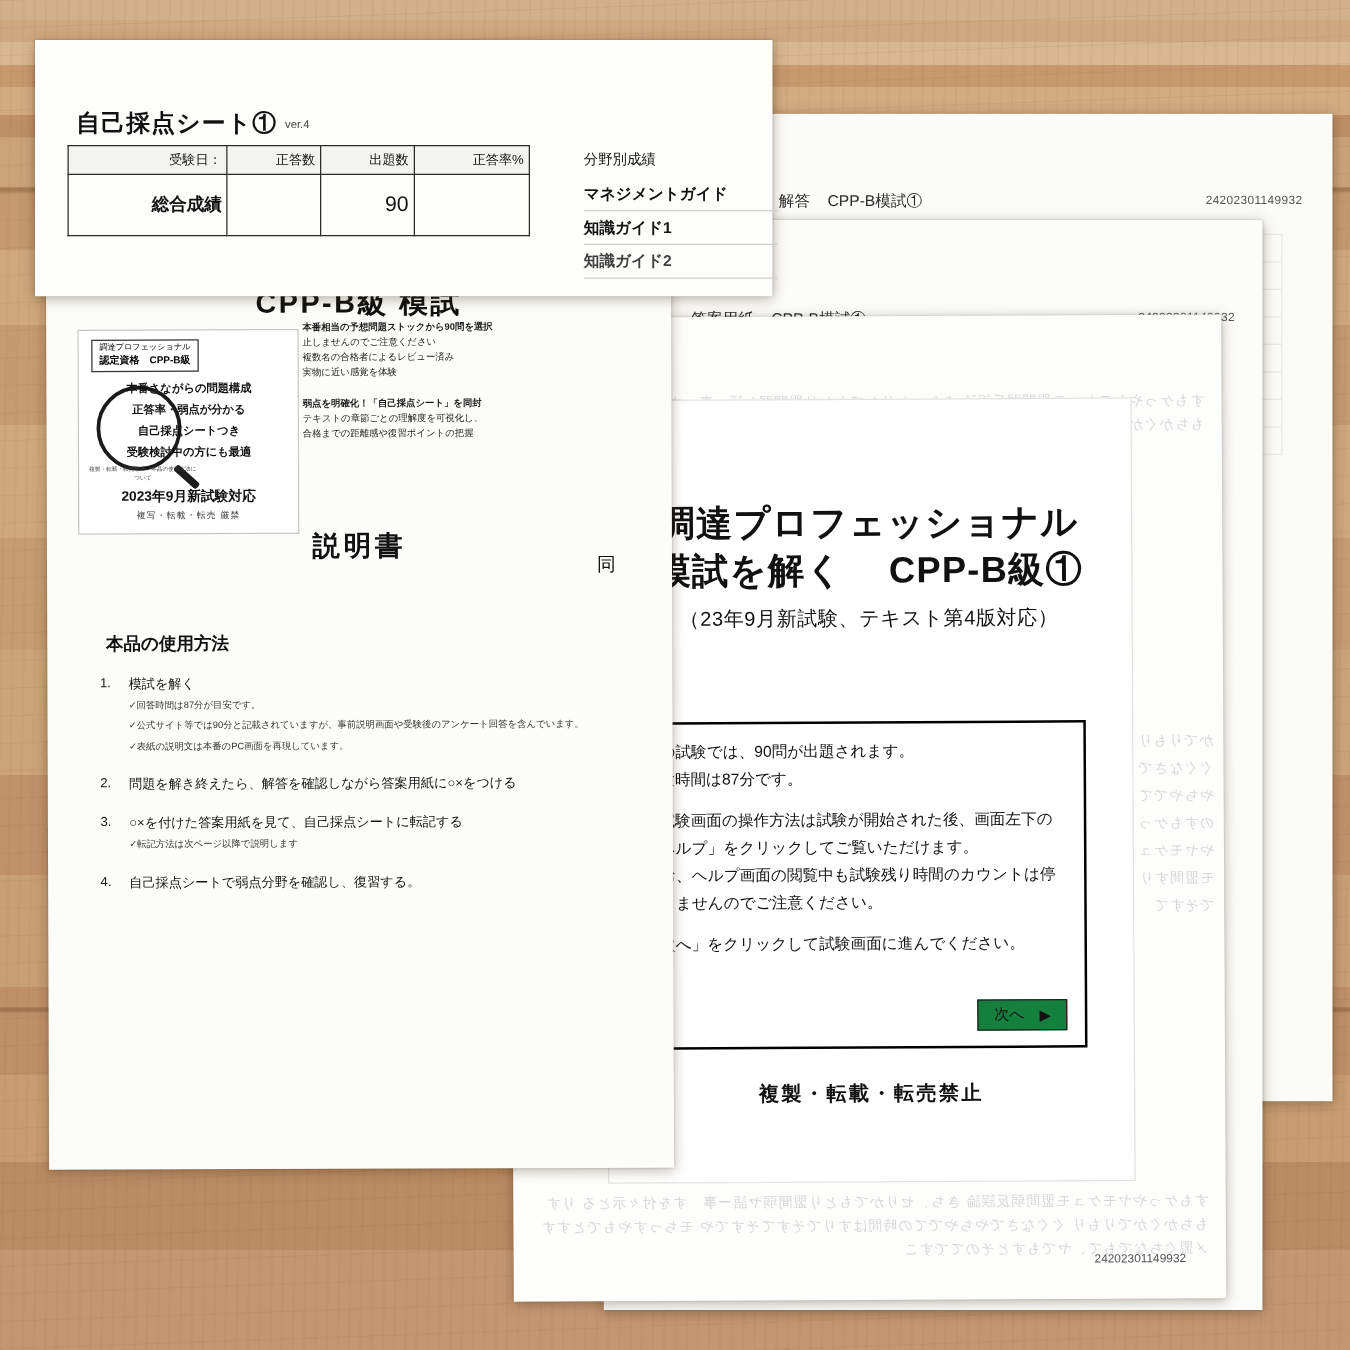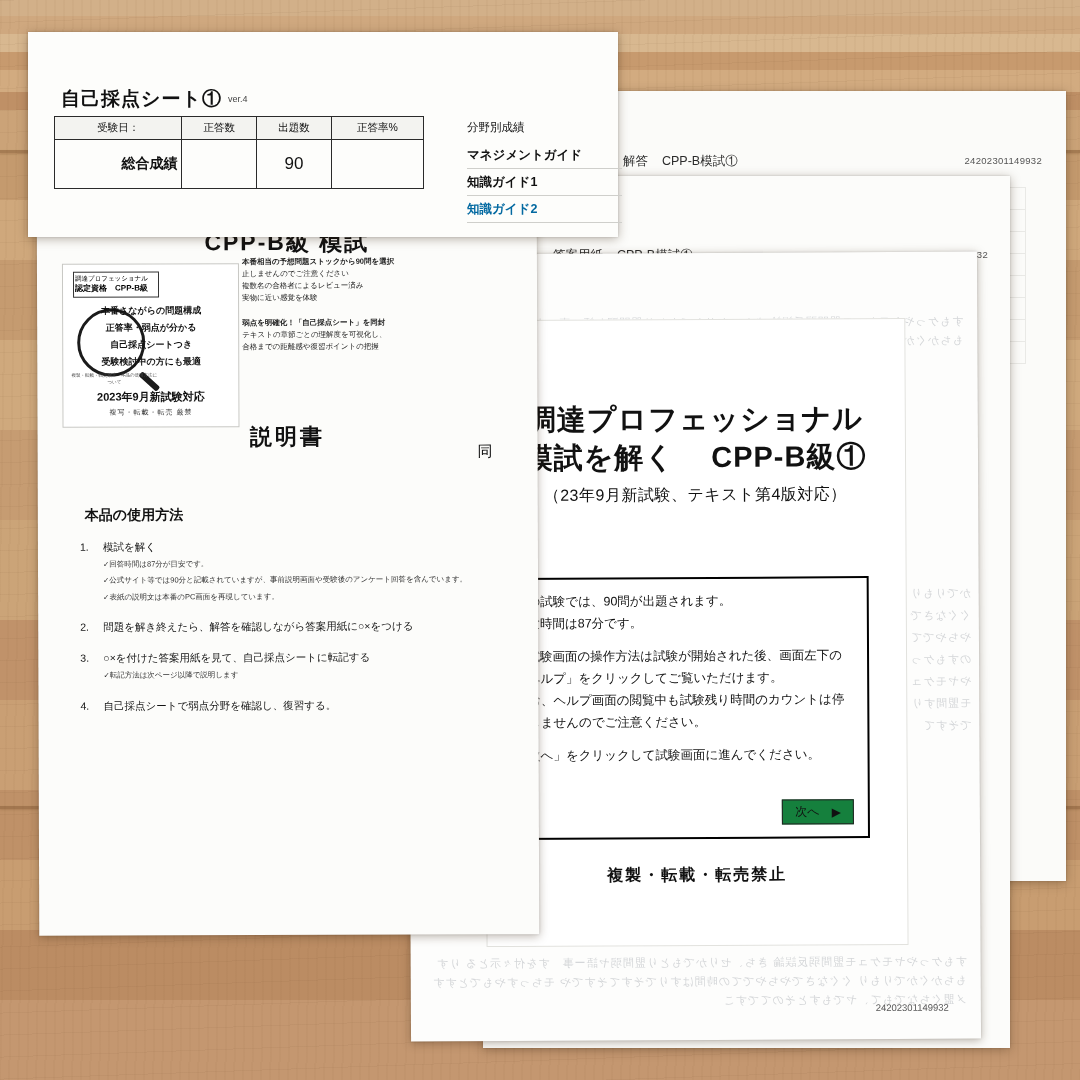--- a/index.html
+++ b/index.html
@@ -274,20 +274,21 @@
     overflow: hidden;
   }
   .cover-badge {
     position: absolute;
     left: 10px;
     top: 7px;
     width: 82px;
     border: 1px solid #333;
     font-size: 6.5px;
     line-height: 1.35;
+    text-align: center;
     padding: 2px 1px;
     background: #fff;
   }
   .cover-badge .big { font-size: 8px; font-weight: bold; }
   .cover-lens {
     position: absolute;
     left: 14px;
     top: 44px;
     width: 62px;
     height: 62px;
@@ -424,21 +425,21 @@
     position: absolute;
     left: 26px;
     top: 84px;
     width: 370px;
     border-collapse: collapse;
   }
   .score-table td {
     border: 1px solid #2a2a2a;
     height: 22px;
     font-size: 11px;
-    text-align: center;
+    text-align: right;
     color: #111;
     padding: 0 4px;
   }
   .score-table td.label-cell {
     text-align: right;
     font-size: 14px;
     font-weight: bold;
     padding-left: 8px;
   }
   .score-table td.head {
@@ -463,21 +464,21 @@
     margin-bottom: 7px;
   }
   .field-table .ft-row {
     display: flex;
     align-items: center;
     height: 26px;
     font-weight: bold;
     font-size: 12.5px;
     border-bottom: 1px solid #cfcfcb;
   }
-  .field-table .ft-row.faded { color: #0369a1; }
+  .field-table .ft-row.faded { color: #404040; }
 
   
   .manual-extra-char {
     position: absolute;
     left: 440px;
     top: 243px;
     font-size: 15px;
     color: #111;
   }
 </style>

